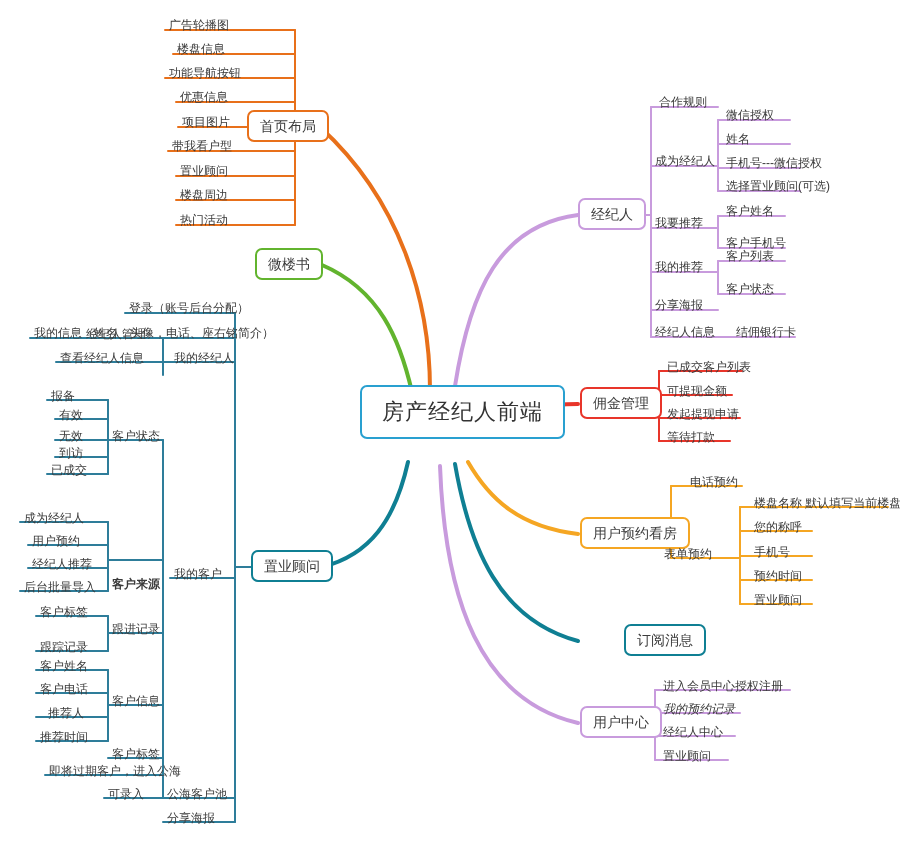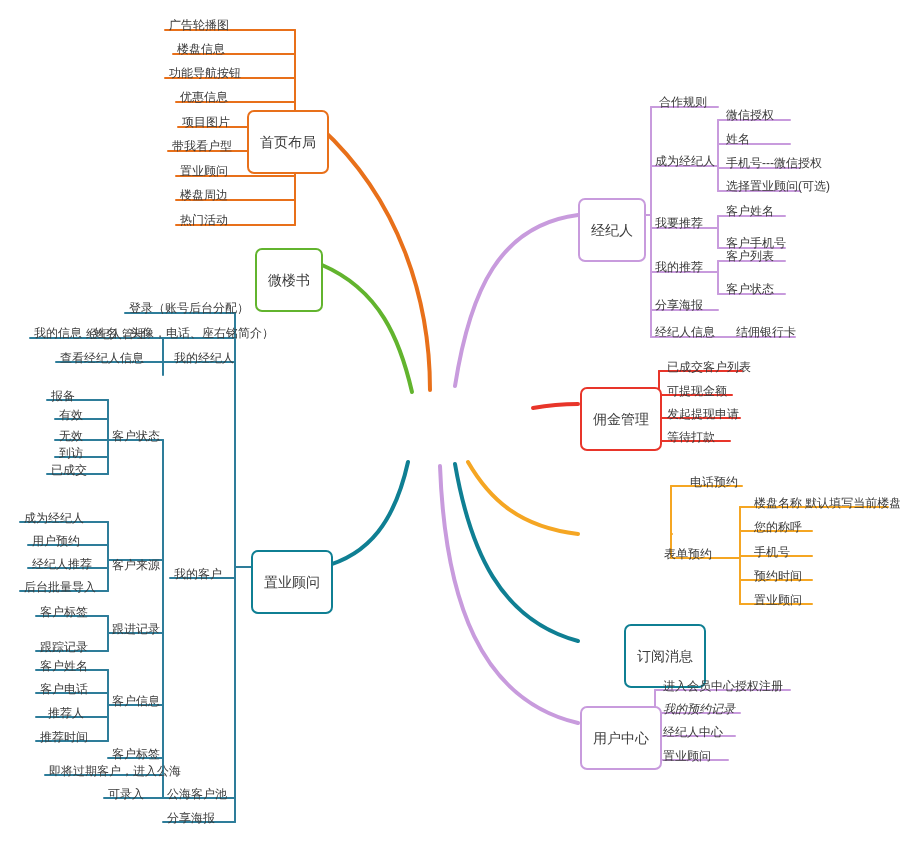--- a/index.html
+++ b/index.html
@@ -29,21 +29,21 @@
     padding:14px 20px;
     letter-spacing:1px;
   }
   
   .l1{
     border:2px solid #888;
     border-radius:7px;
     background:#ffffff;
     color:#3c3c3c;
     font-size:14px;
-    padding:23px 11px;
+    padding:7px 11px;
   }
   .l1.c-orange{border-color:#e8701a;}
   .l1.c-green{border-color:#62b42e;}
   .l1.c-teal{border-color:#0f7f93;}
   .l1.c-purple{border-color:#c89bdd;}
   .l1.c-red{border-color:#e8352a;}
   .l1.c-amber{border-color:#f5a623;}
   .l1.c-teal2{border-color:#0f7f93;margin-left:44px;}
   
   .leaf{
@@ -194,20 +194,21 @@
 
       <path d="M648,723 L655,723" stroke="#c89bdd" stroke-width="2"></path>
       <path d="M655,690 L655,760" stroke="#c89bdd" stroke-width="2"></path>
       <path d="M655,690 L790,690" stroke="#c89bdd" stroke-width="2"></path>
       <path d="M655,713 L740,713" stroke="#c89bdd" stroke-width="2"></path>
       <path d="M655,736 L735,736" stroke="#c89bdd" stroke-width="2"></path>
       <path d="M655,760 L728,760" stroke="#c89bdd" stroke-width="2"></path>
     </g>
   </svg>
 
+  <div class="node root" style="left:360px;top:385px;">房产经纪人前端</div>
 
   <div class="node l1 c-orange" style="left:247px;top:110px;">首页布局</div>
 
   <div class="node leaf" style="left:165px;top:17px;">广告轮播图</div>
   <div class="node leaf" style="left:173px;top:41px;">楼盘信息</div>
   <div class="node leaf" style="left:165px;top:65px;">功能导航按钮</div>
   <div class="node leaf" style="left:176px;top:89px;">优惠信息</div>
   <div class="node leaf" style="left:178px;top:114px;">项目图片</div>
   <div class="node leaf" style="left:168px;top:138px;">带我看户型</div>
   <div class="node leaf" style="left:176px;top:163px;">置业顾问</div>
@@ -226,21 +227,21 @@
 
   <div class="node leaf" style="left:170px;top:566px;">我的客户</div>
 
   <div class="node leaf" style="left:108px;top:428px;">客户状态</div>
   <div class="node leaf" style="left:47px;top:388px;">报备</div>
   <div class="node leaf" style="left:55px;top:407px;">有效</div>
   <div class="node leaf" style="left:55px;top:428px;">无效</div>
   <div class="node leaf" style="left:55px;top:445px;">到访</div>
   <div class="node leaf" style="left:47px;top:462px;">已成交</div>
 
-  <div class="node leaf" style="left:108px;top:557px;">客户来源</div>
+  <div class="node leaf" style="left:108px;top:576px;font-weight:bold;">客户来源</div>
   <div class="node leaf" style="left:20px;top:510px;">成为经纪人</div>
   <div class="node leaf" style="left:28px;top:533px;">用户预约</div>
   <div class="node leaf" style="left:28px;top:556px;">经纪人推荐</div>
   <div class="node leaf" style="left:20px;top:579px;">后台批量导入</div>
 
   <div class="node leaf" style="left:108px;top:621px;">跟进记录</div>
   <div class="node leaf" style="left:36px;top:604px;">客户标签</div>
   <div class="node leaf" style="left:36px;top:639px;">跟踪记录</div>
 
   <div class="node leaf" style="left:108px;top:693px;">客户信息</div>
@@ -278,20 +279,21 @@
   <div class="node leaf" style="left:651px;top:324px;">经纪人信息</div>
   <div class="node leaf" style="left:732px;top:324px;">结佣银行卡</div>
 
   <div class="node l1 c-red" style="left:580px;top:387px;">佣金管理</div>
 
   <div class="node leaf" style="left:663px;top:359px;">已成交客户列表</div>
   <div class="node leaf" style="left:663px;top:383px;">可提现金额</div>
   <div class="node leaf" style="left:663px;top:406px;">发起提现申请</div>
   <div class="node leaf" style="left:663px;top:429px;">等待打款</div>
 
+  <div class="node l1 c-amber" style="left:580px;top:517px;">用户预约看房</div>
 
   <div class="node leaf" style="left:686px;top:474px;">电话预约</div>
   <div class="node leaf" style="left:660px;top:546px;">表单预约</div>
   <div class="node leaf" style="left:750px;top:495px;">楼盘名称 默认填写当前楼盘</div>
   <div class="node leaf" style="left:750px;top:519px;">您的称呼</div>
   <div class="node leaf" style="left:750px;top:544px;">手机号</div>
   <div class="node leaf" style="left:750px;top:568px;">预约时间</div>
   <div class="node leaf" style="left:750px;top:592px;">置业顾问</div>
 
   <div class="node l1 c-teal2" style="left:580px;top:624px;">订阅消息</div>

